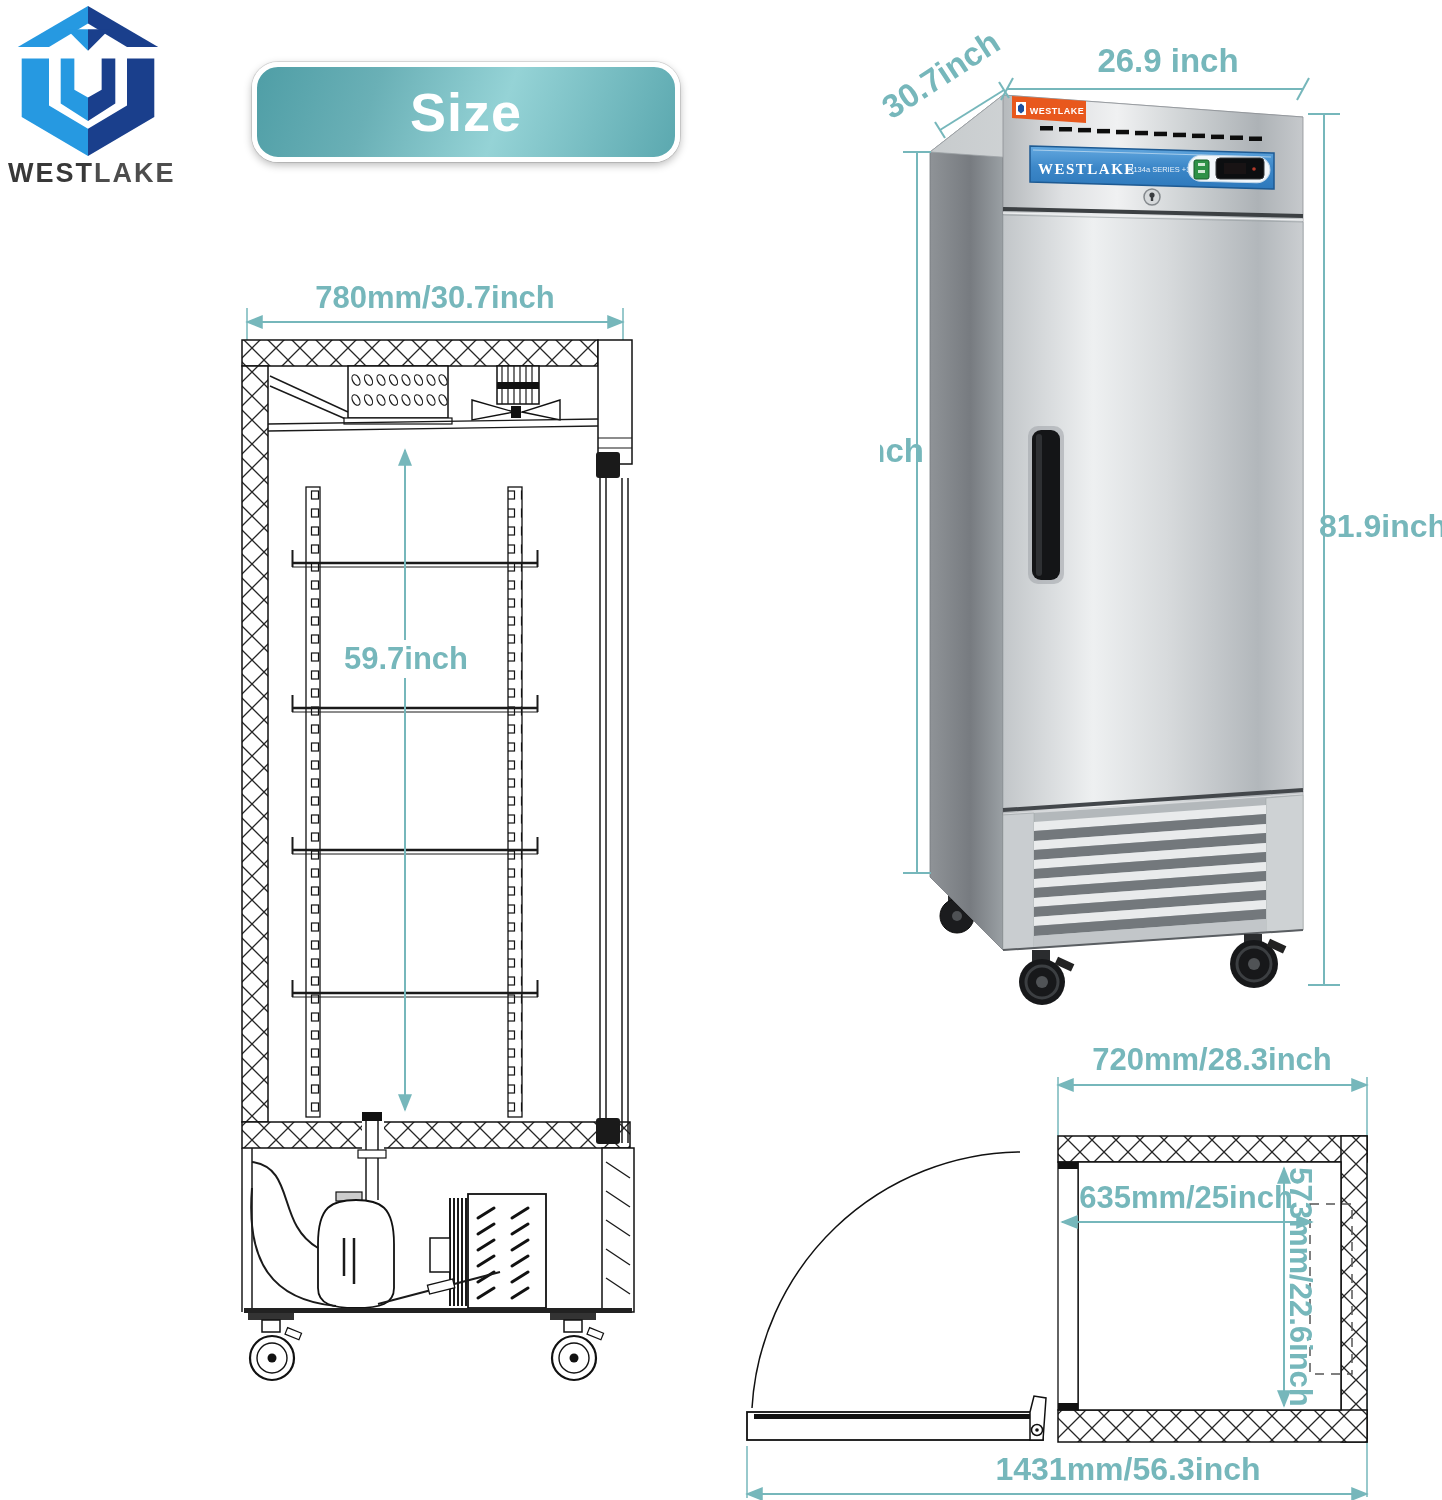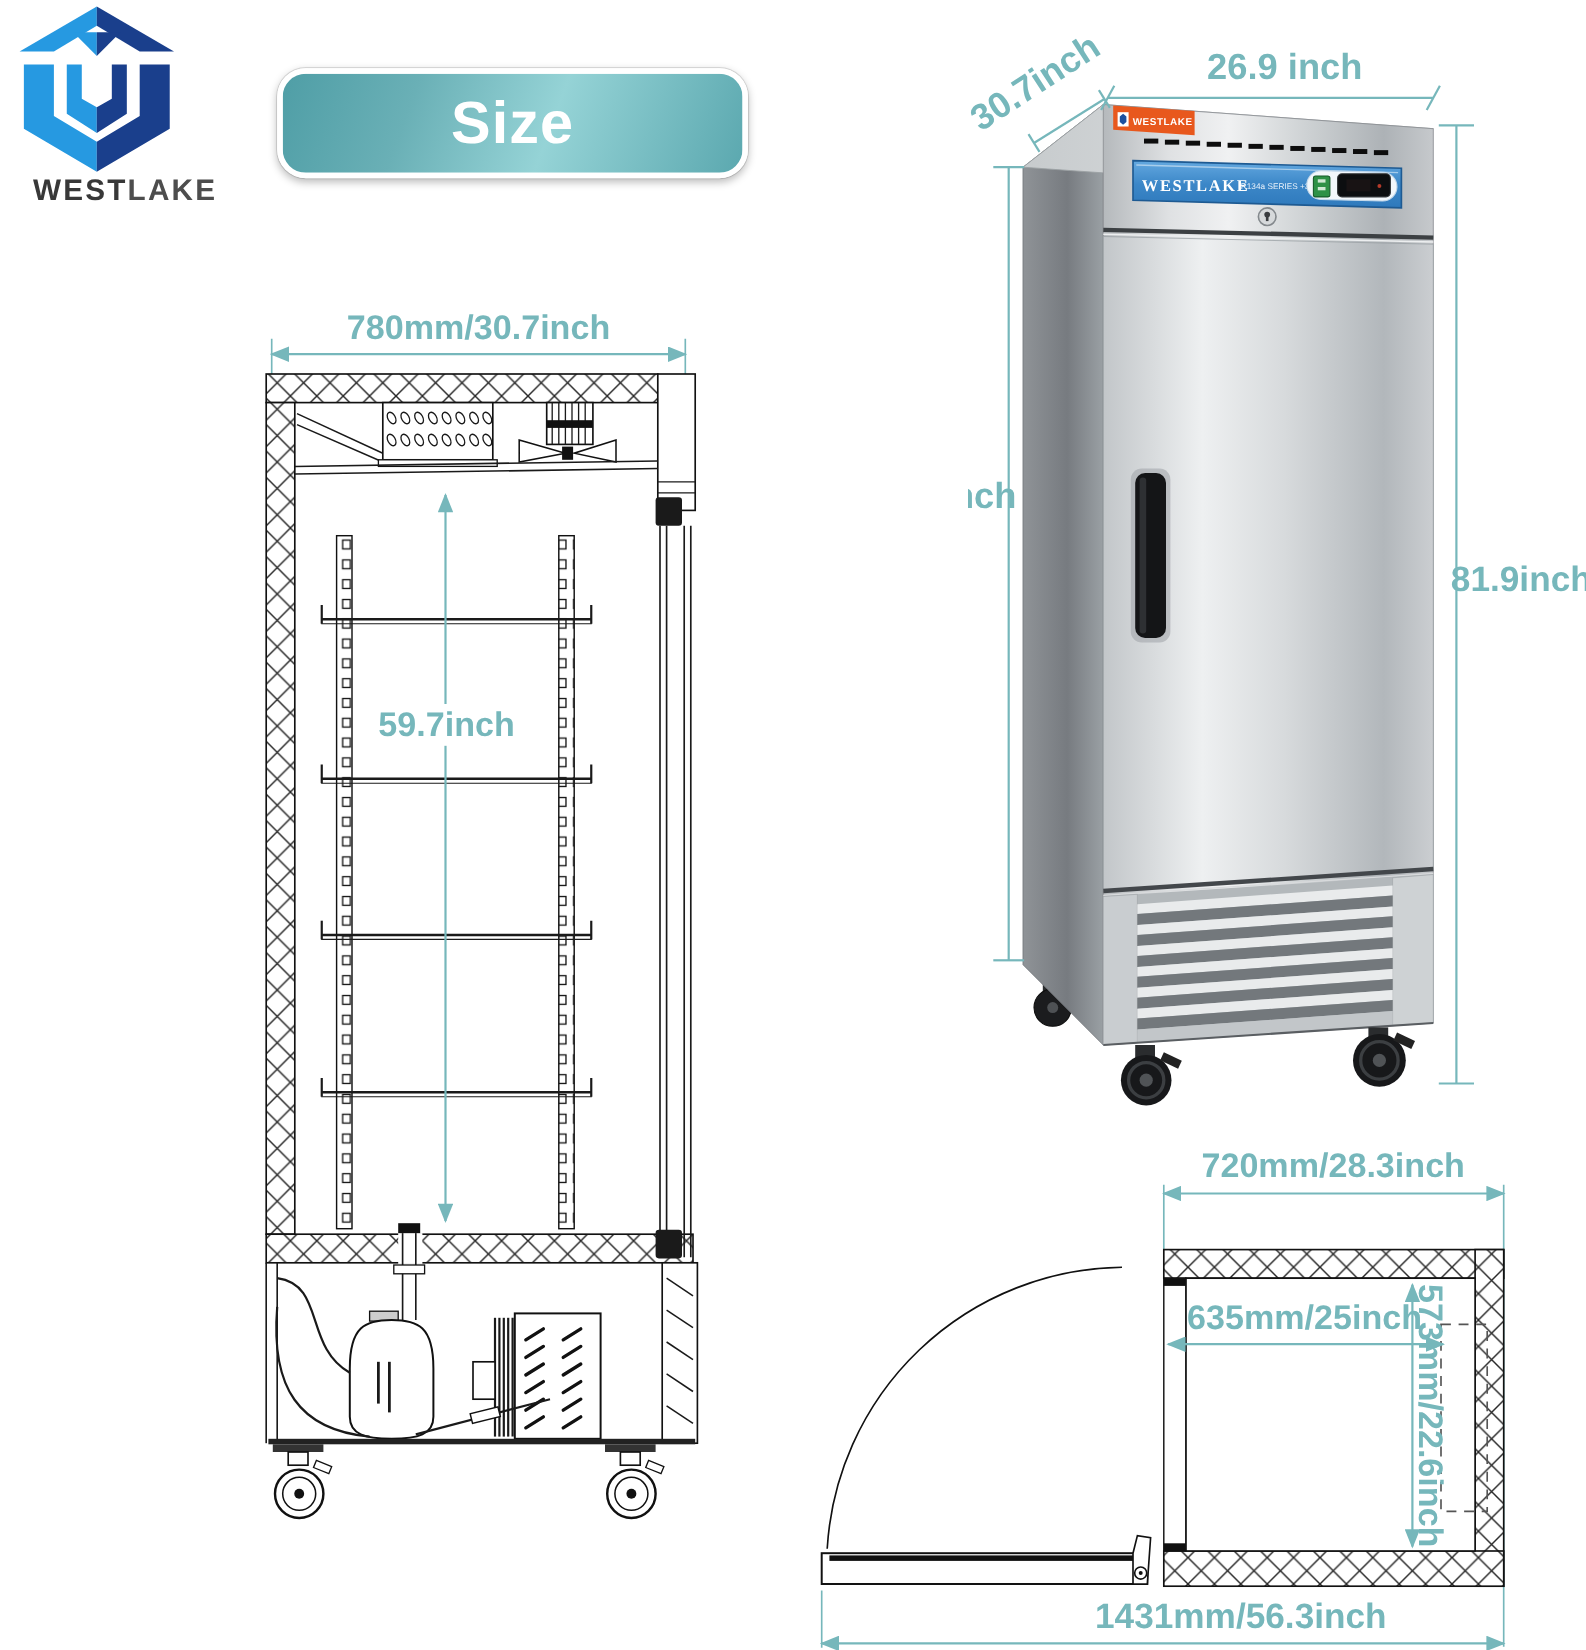--- a/index.html
+++ b/index.html
@@ -3,21 +3,21 @@
 <meta charset="utf-8">
 <style>
   html,body{margin:0;padding:0;}
   body{
     width:1442px;height:1500px;position:relative;background:#ffffff;
     font-family:"Liberation Sans",sans-serif;overflow:hidden;
   }
   .abs{position:absolute;}
   
   #brand-wordmark{left:8px;top:158px;width:220px;font-size:27px;letter-spacing:2px;color:#3e3e3e;}
-  #brand-wordmark .b{font-weight:bold;color:#383838;margin-left:22px;}
+  #brand-wordmark .b{font-weight:bold;color:#383838;}
   #brand-wordmark .l{font-weight:700;color:#4d4d4d;}
   
   #size-banner{
     left:232px;top:62px;width:428px;height:100px;border-radius:26px;
     background:linear-gradient(110deg,#4f9ea6 0%,#6ab0b6 28%,#95d3d6 58%,#5ba8af 100%);
     border:5px solid #ffffff;box-sizing:border-box;
     box-shadow:0 3px 8px rgba(0,0,0,.28),0 0 0 1px #e2e2e2;
     display:flex;align-items:center;justify-content:center;margin-left:20px;
   }
   #size-banner .t{color:#ffffff;font-size:54px;font-weight:bold;letter-spacing:1px;}

